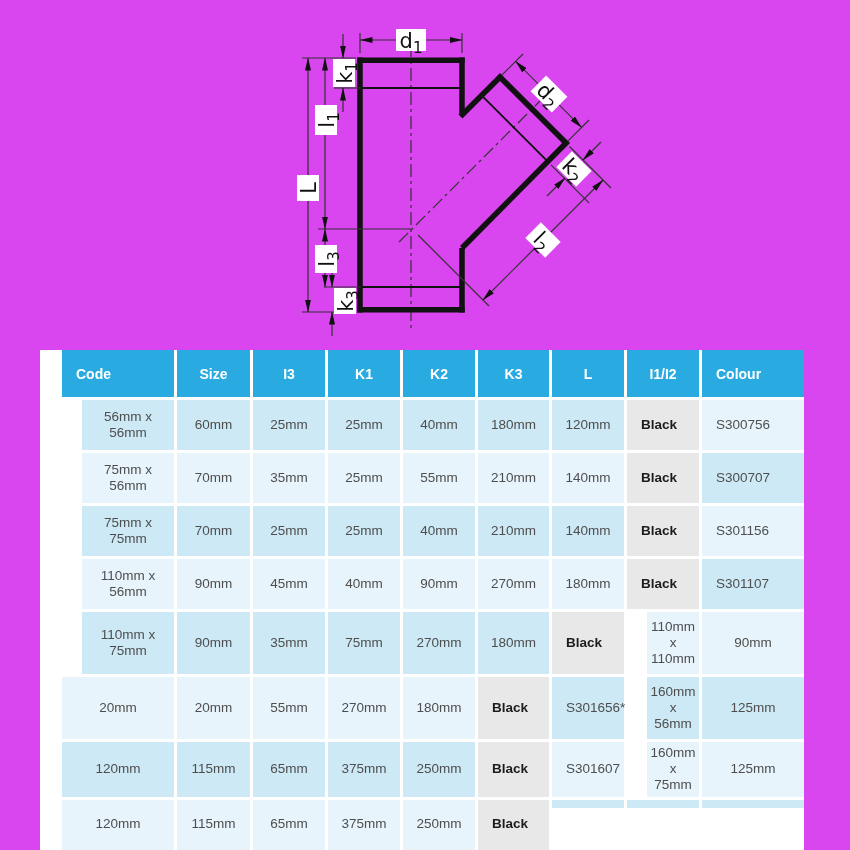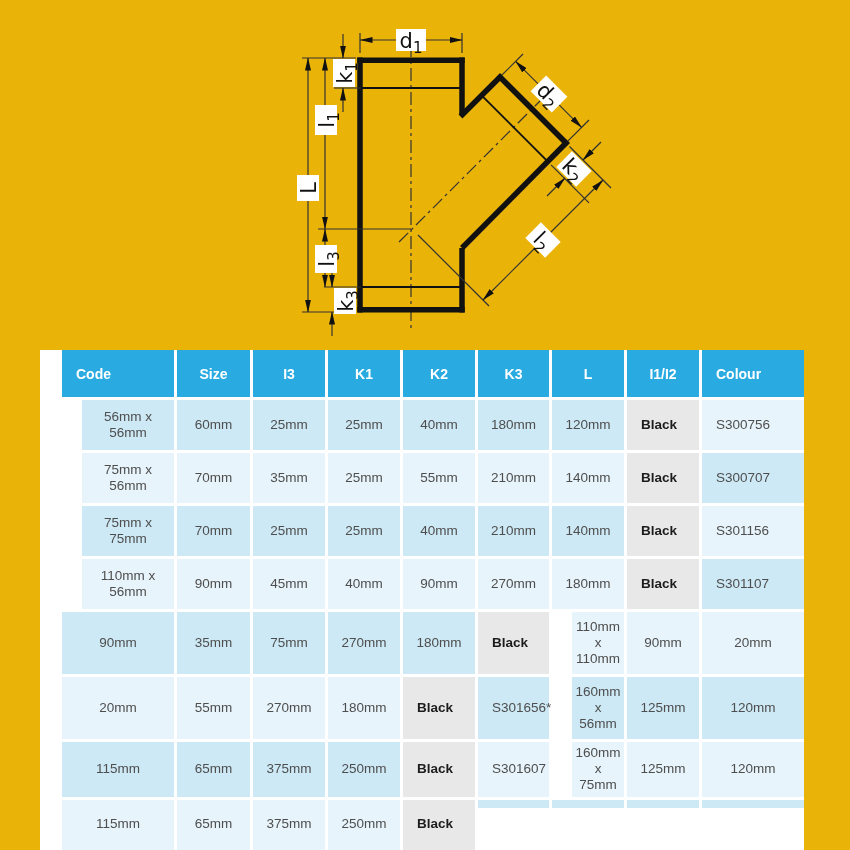--- a/index.html
+++ b/index.html
@@ -1,16 +1,16 @@
 <!DOCTYPE html>
 <html><head>
 <meta charset="utf-8">
 <style>
   html,body{margin:0;padding:0;background:#fff;}
-  .page{position:relative;width:850px;height:850px;background:#eab308;overflow:hidden;}
+  .page{position:relative;width:850px;height:850px;background:#d946ef;overflow:hidden;}
 
   
   .diagram{position:absolute;left:0;top:0;width:850px;height:345px;}
 
   
   .tbl{position:absolute;left:40px;top:350px;width:742px;display:grid;
        grid-template-columns:112px 73px 72px 72px 72px 71px 72px 72px 102px;
        gap:3px;background:#fff;font-family:"Liberation Sans",sans-serif;padding-left:22px;}
   .th{background:#29abe2;color:#fff;font-weight:bold;font-size:14px;height:47px;
       display:flex;align-items:center;justify-content:center;}
@@ -177,20 +177,21 @@
   <div class="td even sz">110mm x 56mm</div>
   <div class="td even">90mm</div>
   <div class="td even">45mm</div>
   <div class="td even">40mm</div>
   <div class="td even">90mm</div>
   <div class="td even">270mm</div>
   <div class="td even">180mm</div>
   <div class="td left gray">Black</div>
 
   <div class="td left odd">S301107</div>
+  <div class="td odd sz">110mm x 75mm</div>
   <div class="td odd">90mm</div>
   <div class="td odd">35mm</div>
   <div class="td odd">75mm</div>
   <div class="td odd">270mm</div>
   <div class="td odd">180mm</div>
   <div class="td left gray">Black</div>
 
   <div class="td even sz tall">110mm x 110mm</div>
   <div class="td even tall">90mm</div>
   <div class="td even tall">20mm</div>

